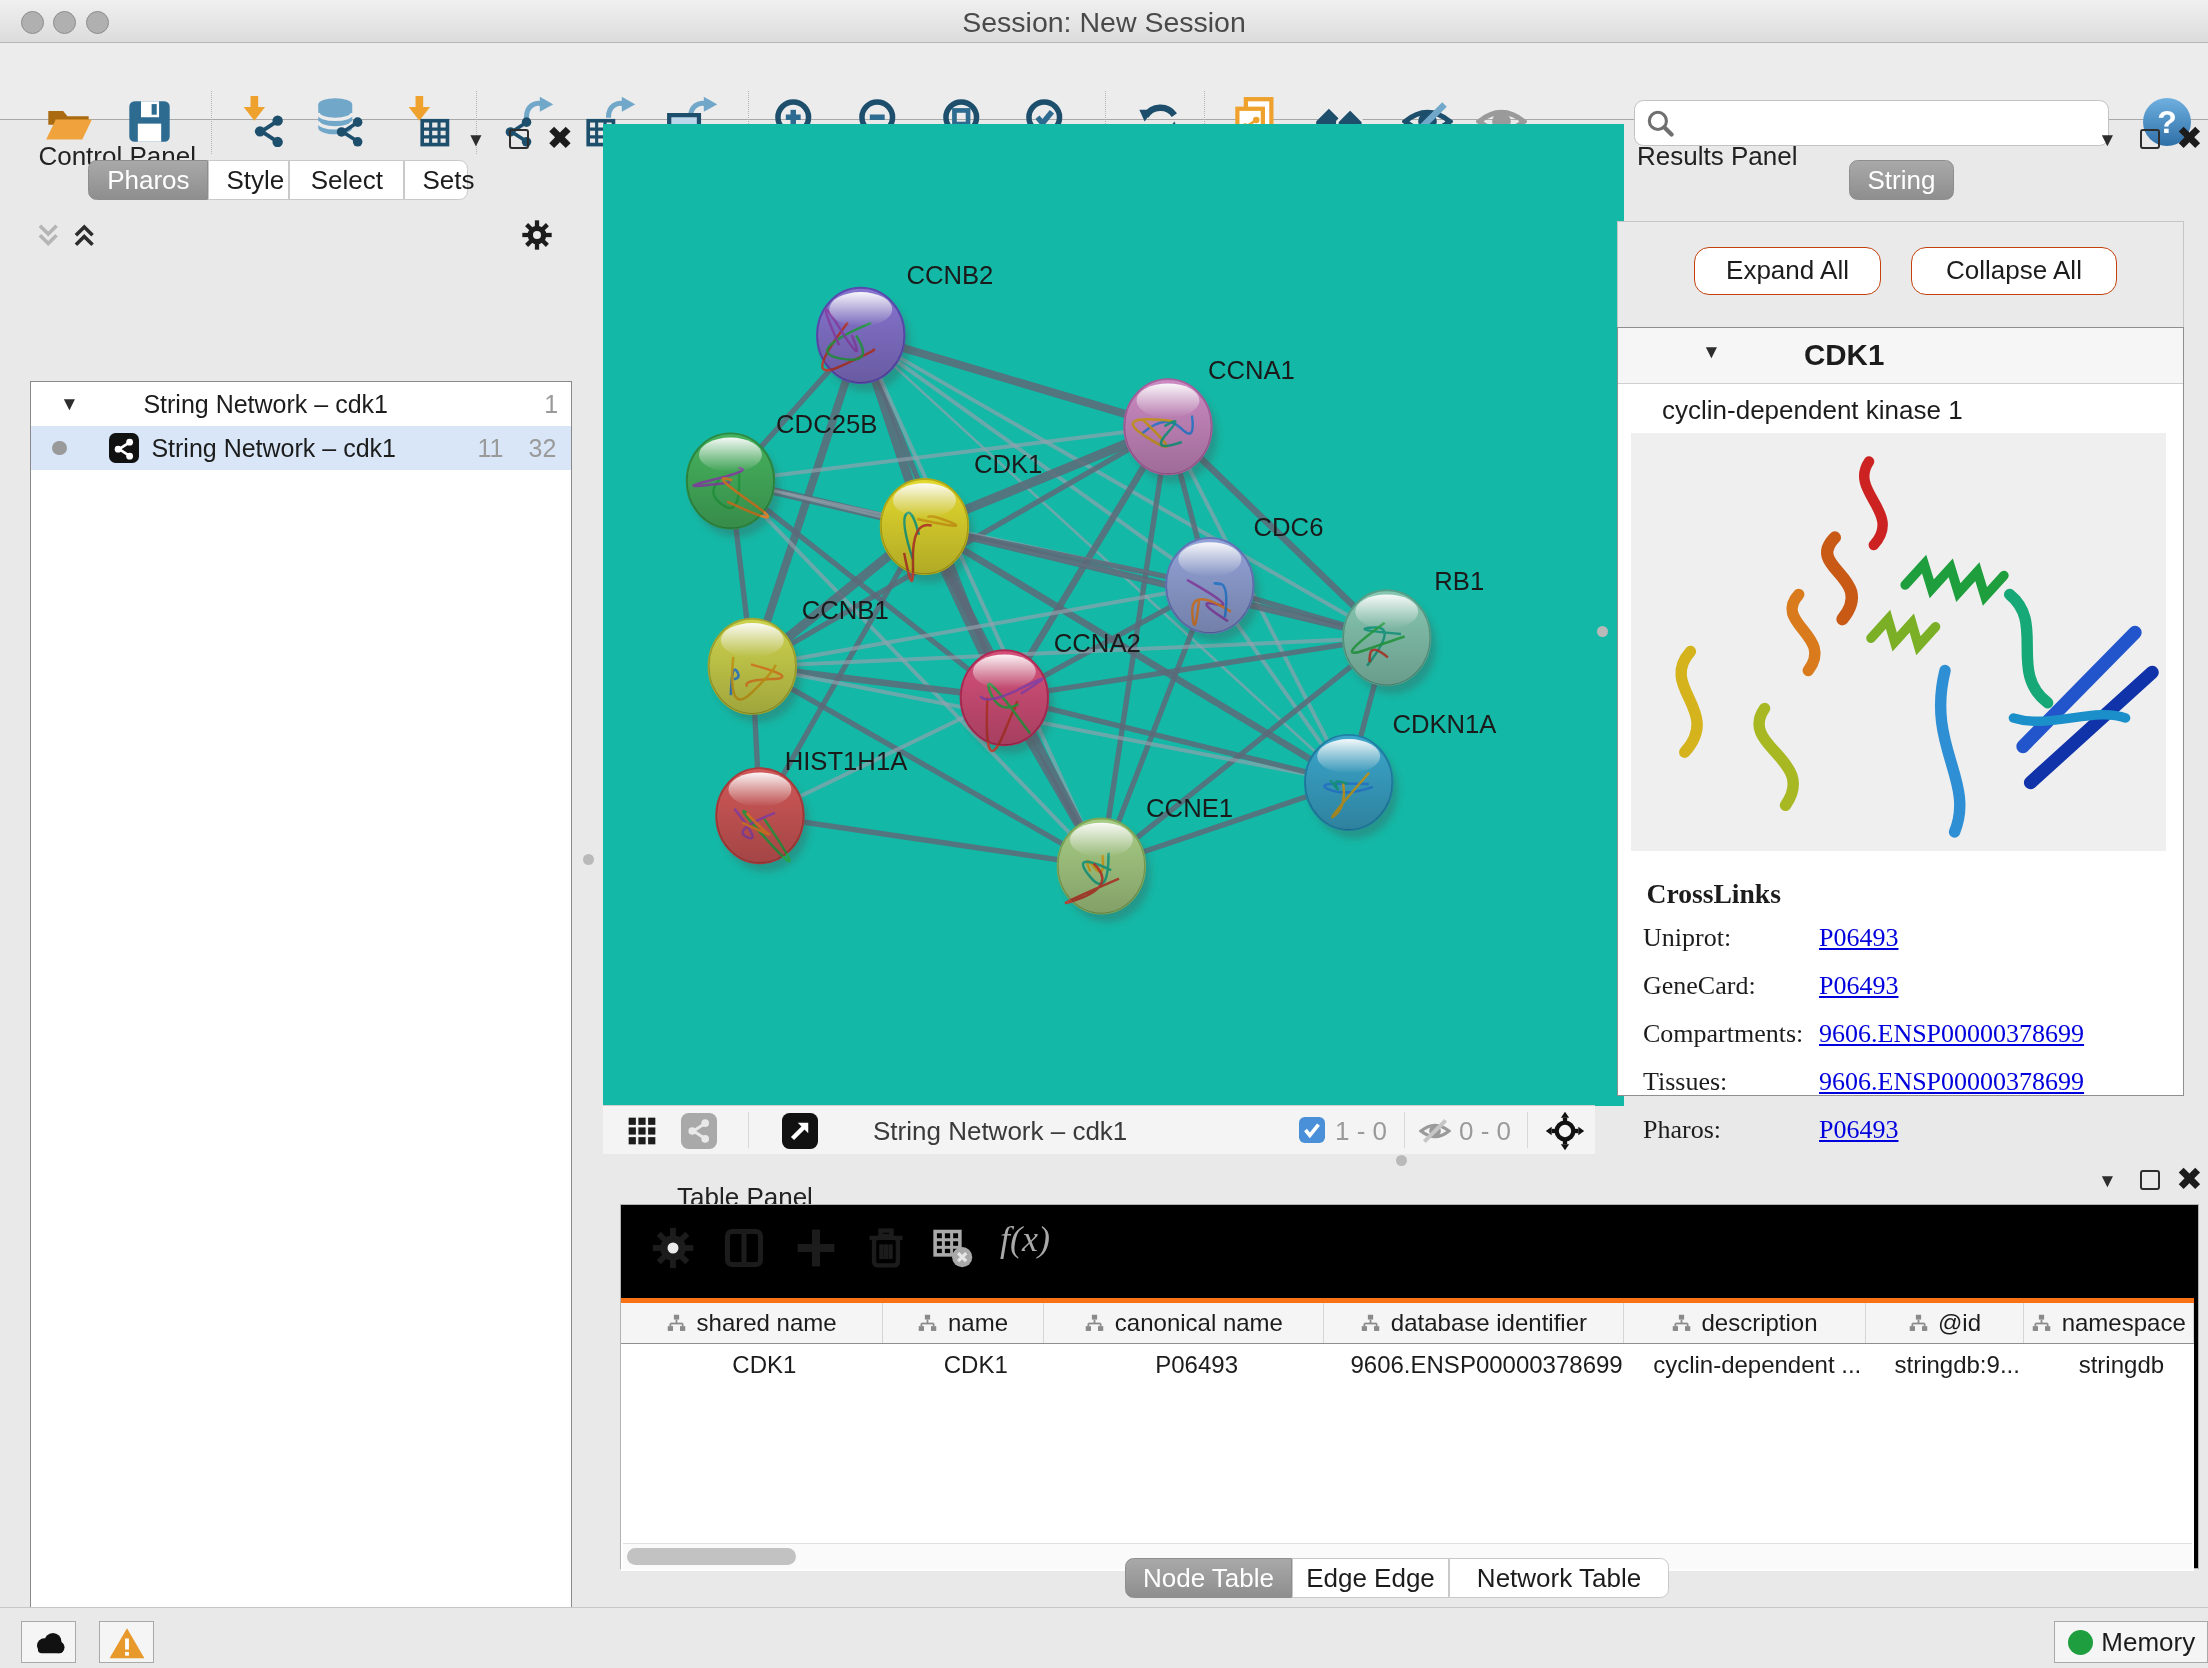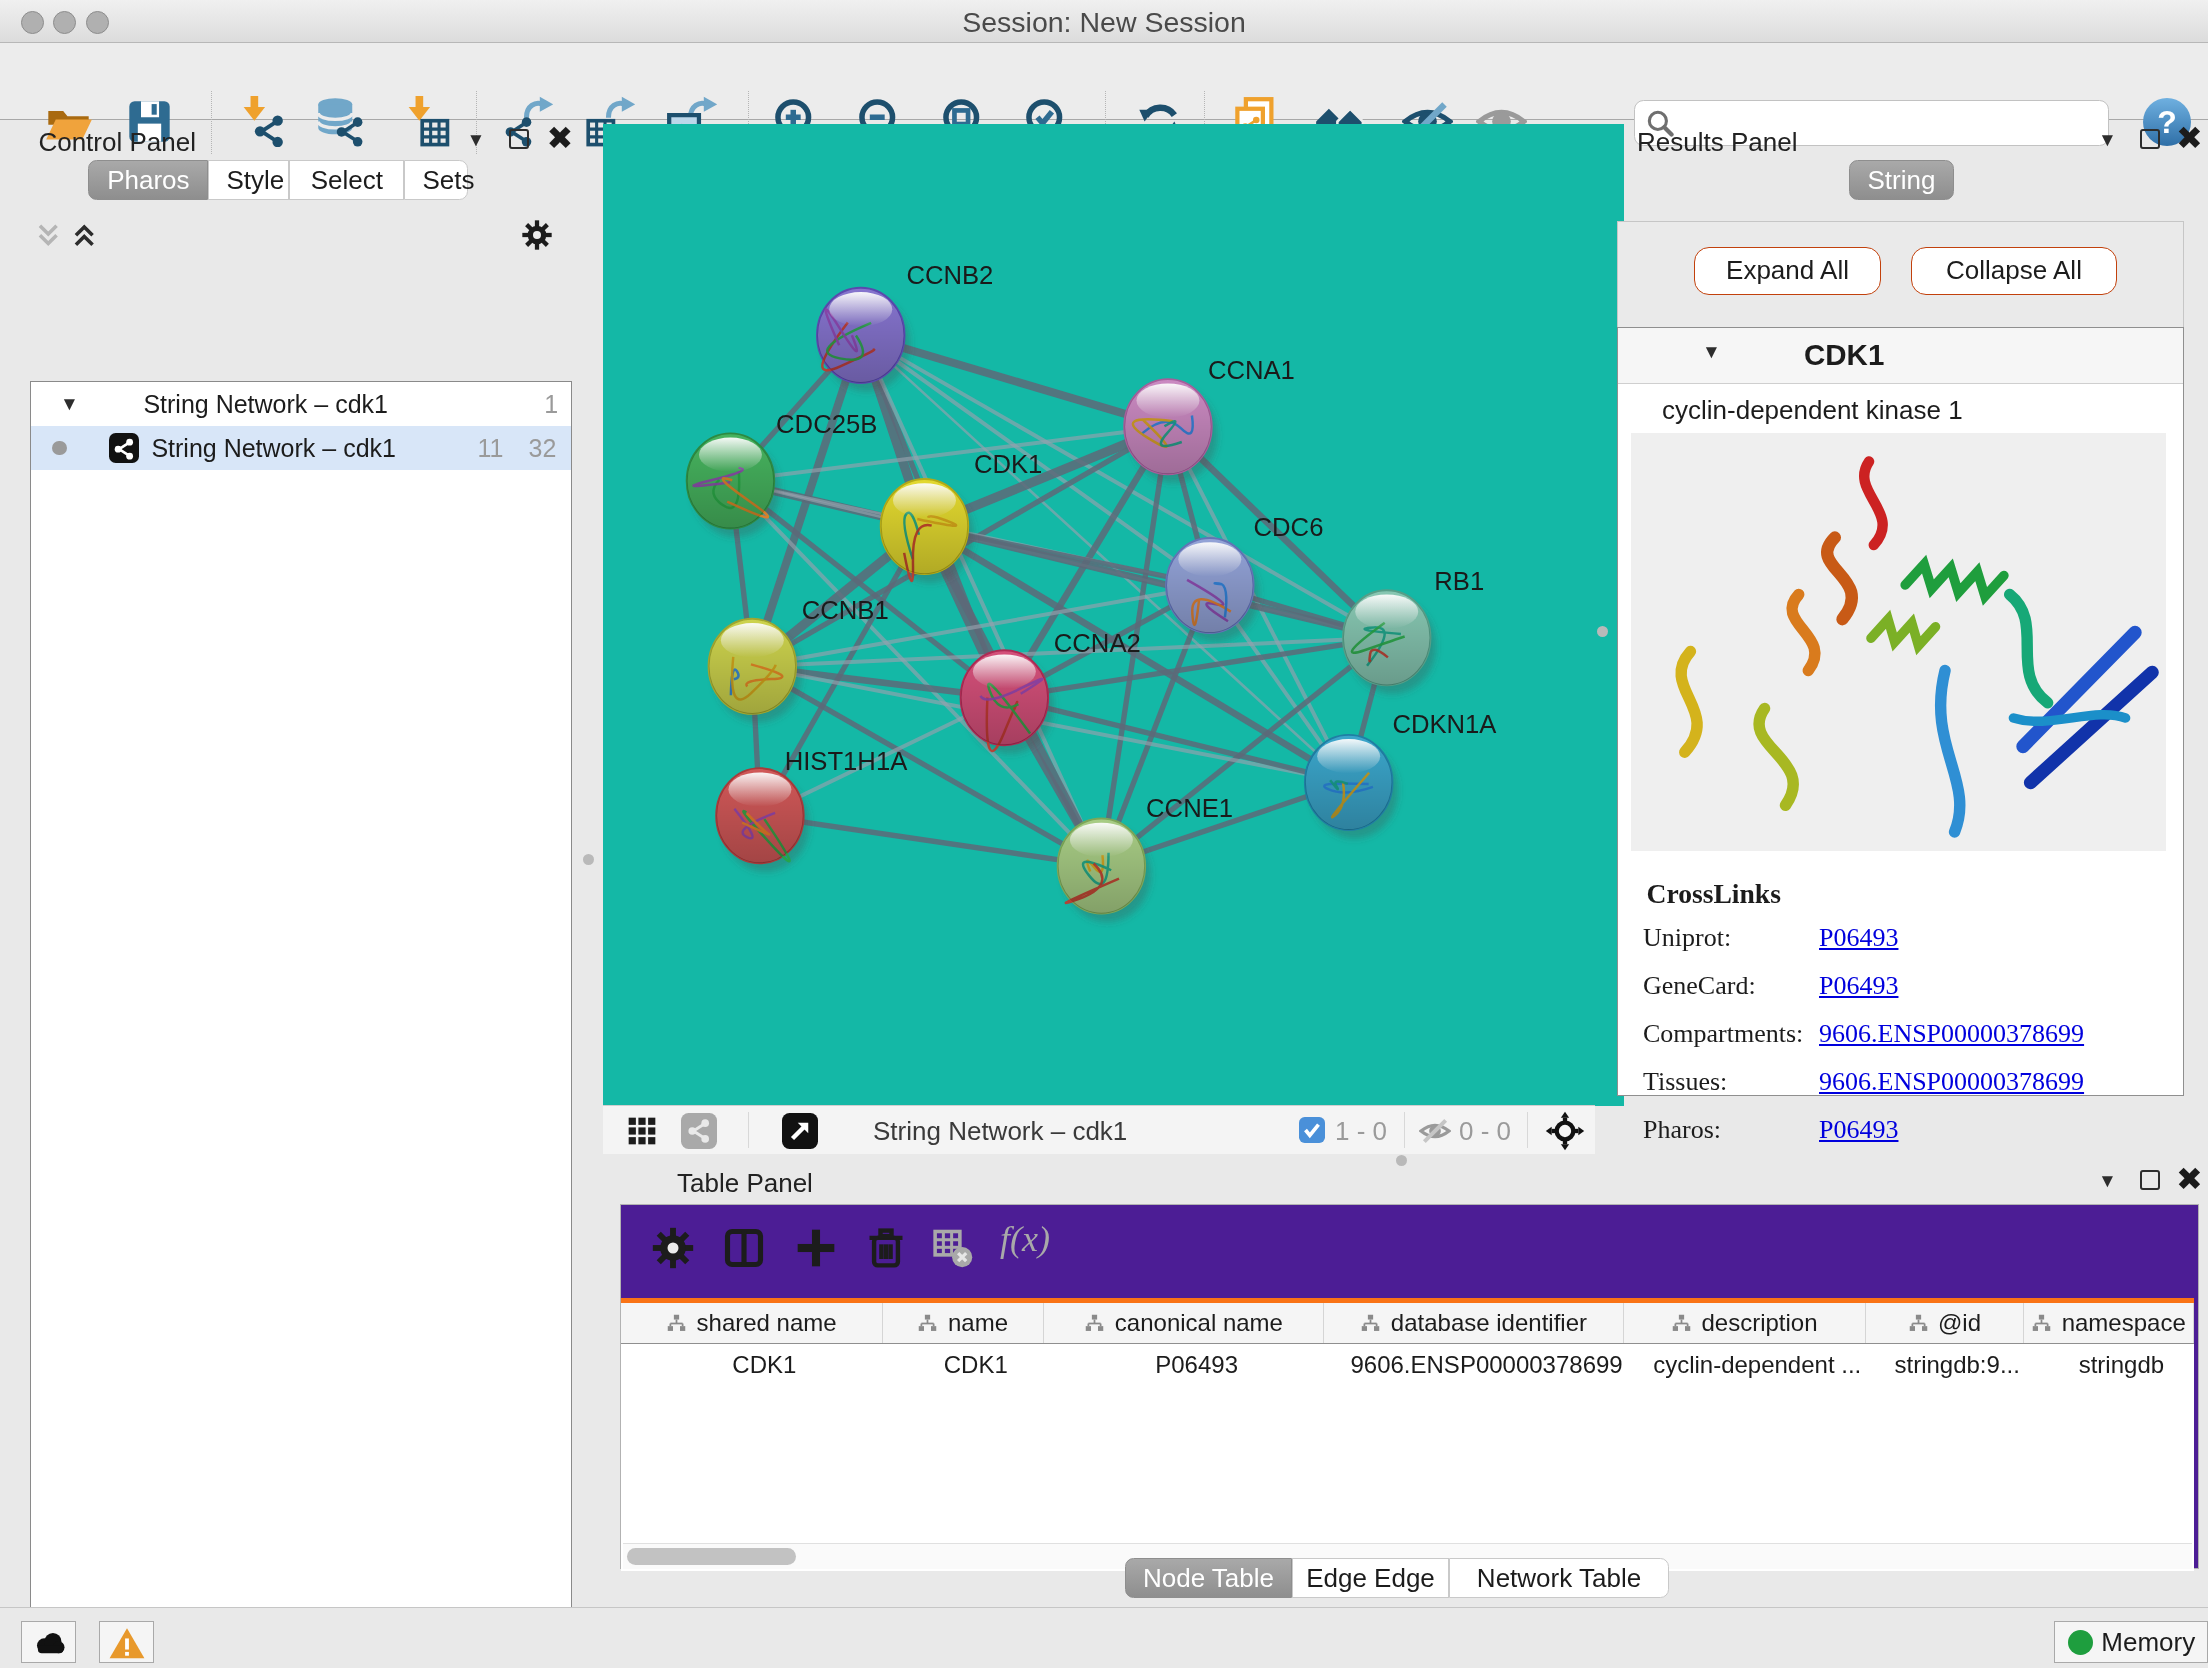--- a/index.html
+++ b/index.html
@@ -16,21 +16,21 @@
   .tbi{position:absolute;top:53px;width:51px;height:51px;}
   .tbi svg{width:51px;height:51px;}
   .tsep{position:absolute;top:48px;height:63px;width:0;border-left:1.9px dotted #b5b5b5;}
   #search-box{position:absolute;left:1634px;top:57px;width:473px;height:44px;background:#fff;
     border:1.9px solid #c2c2c2;border-radius:9.5px;}
   #search-box svg{position:absolute;left:11.4px;top:7.6px;width:28.5px;height:28.5px;}
   #help-btn{position:absolute;left:2143px;top:55px;width:48px;height:48px;border-radius:50%;
     background:linear-gradient(#6fb0e0,#2f6fa7);color:#fff;font-weight:bold;font-size:32px;
     text-align:center;line-height:48px;}
   
-  .ptitle{font-size:26px;color:#222;}
+  .ptitle{font-size:26px;color:#222;margin-top:14px;}
   .tri{font-size:19px;color:#2d2d2d;}
   .floatsq{width:16px;height:16px;border:2.9px solid #2d2d2d;border-radius:2.9px;}
   .closex{font-size:32px;font-weight:bold;line-height:21px;}
   .tabbtn{display:inline-block;box-sizing:border-box;height:40px;line-height:38px;text-align:center;
     background:#fff;border:1px solid #c9c9c9;font-size:26px;padding:0 17px;}
   .tabsel{background:linear-gradient(#a9a9a9,#8e8e8e);color:#fff;border-color:#8e8e8e;}
   .grayed{color:#9a9a9a;}
   
   #ctrl-tree{left:19px;top:257px;width:540px;height:1320px;background:#fff;border:1.9px solid #8a8a8a;}
   .treerow{position:relative;height:44px;line-height:44px;font-size:25px;}
@@ -48,21 +48,21 @@
   .rbtn{position:absolute;top:25px;height:46px;background:#fff;border:1px solid #c2410c;border-radius:15px;
     font-size:26px;text-align:center;line-height:44px;}
   #res-box2{left:1617px;top:327px;width:565px;height:767px;background:#fff;border:1.9px solid #8f8f8f;}
   #gene-hdr{height:55px;border-bottom:1.9px solid #cfcfcf;background:#f6f6f6;position:relative;}
   #protein-img{position:absolute;left:13.3px;top:105px;width:535px;height:418px;background:#efefef;}
   .serif{font-family:"Liberation Serif","DejaVu Serif",serif;}
   .xl-label{display:inline-block;width:176px;font-size:26px;}
   .xl-row{margin:0 0 18px 25px;}
   .xl-link{color:#0000dd;text-decoration:underline;font-size:26px;}
   
-  #tbl-box{left:620px;top:1204px;width:1577px;height:363px;background:#4c1d95;border:1.9px solid #b2b2b2;}
+  #tbl-box{left:620px;top:1204px;width:1577px;height:363px;background:#000000;border:1.9px solid #b2b2b2;}
   .tpi{position:absolute;top:21px;width:44px;height:44px;}
   #tbl{position:absolute;left:0px;top:93px;width:1573px;height:268px;background:#fff;border-top:5px solid #f97316;text-align:center;}
   #tbl-head{display:flex;height:40px;background:#f5f5f5;border-bottom:1.9px solid #8f8f8f;}
   .th{box-sizing:border-box;display:flex;align-items:center;justify-content:center;gap:9.5px;
      border-right:1px solid #d5d5d5;font-size:24px;overflow:hidden;white-space:nowrap;}
   .td{box-sizing:border-box;padding-left:25px;font-size:24px;line-height:42px;overflow:hidden;white-space:nowrap;}
   #tbl-row{display:flex;height:42px;background:#fff;}
   #hscroll{position:absolute;left:1.9px;bottom:1.9px;width:1569px;height:25px;background:#fafafa;border-top:1px solid #e0e0e0;}
   #hthumb{position:absolute;left:3.8px;top:3.8px;width:169px;height:17px;background:#c2c2c2;border-radius:8.6px;}
   

